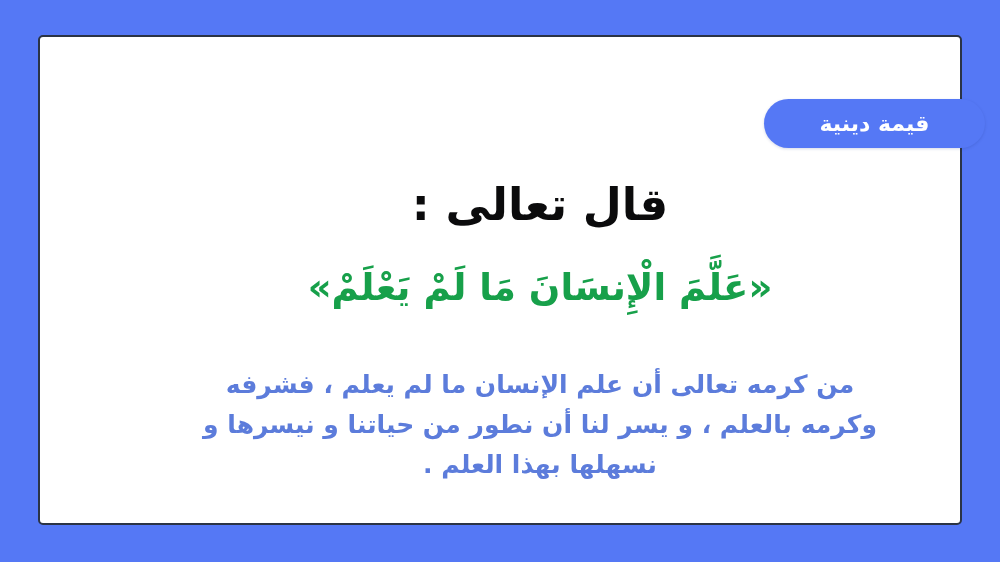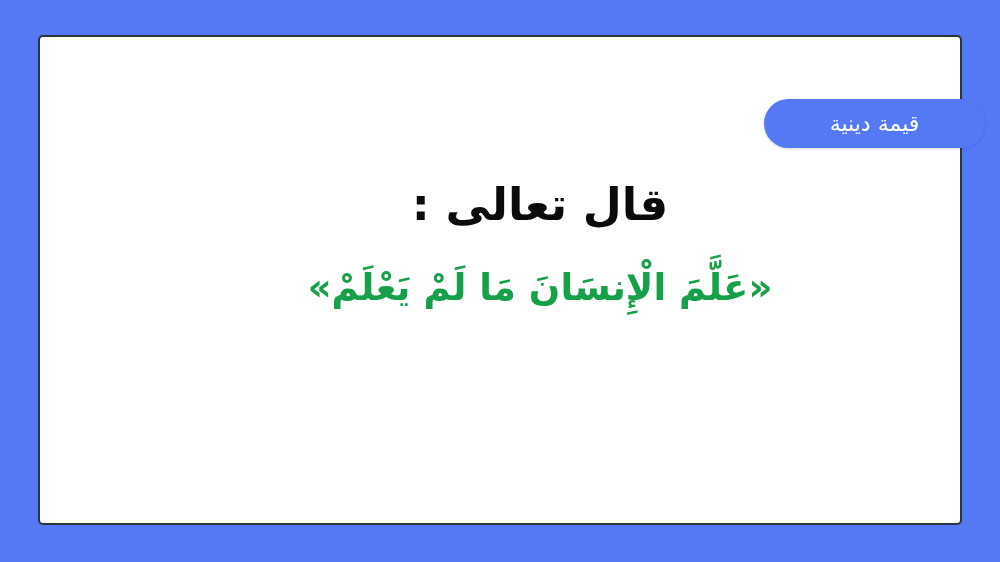--- a/index.html
+++ b/index.html
@@ -47,21 +47,21 @@
     background: #5578F5;
     border-radius: 26px;
     display: flex;
     align-items: center;
     justify-content: center;
     box-shadow: 0 1px 3px rgba(30, 50, 120, 0.18);
   }
   #badge-label {
     color: #FFFFFF;
     font-size: 22px;
-    font-weight: normal;
+    font-weight: bold;
     letter-spacing: 0px;
     line-height: 1;
     white-space: nowrap;
     direction: rtl;
   }
 
   
   #heading {
     position: absolute;
     left: 38px;
@@ -117,15 +117,20 @@
   <div id="card">
 
     <div id="badge">
       <span id="badge-label">قيمة دينية</span>
     </div>
 
     <div id="heading">قال تعالى :</div>
 
     <div id="verse">«عَلَّمَ الْإِنسَانَ مَا لَمْ يَعْلَمْ»</div>
 
+    <div id="body-text">
+      <span class="ln">من كرمه تعالى أن علم الإنسان ما لم يعلم ، فشرفه</span>
+      <span class="ln">وكرمه بالعلم ، و يسر لنا أن نطور من حياتنا و نيسرها و</span>
+      <span class="ln">نسهلها بهذا العلم .</span>
+    </div>
 
   </div>
 </div>
 
 </body></html>

